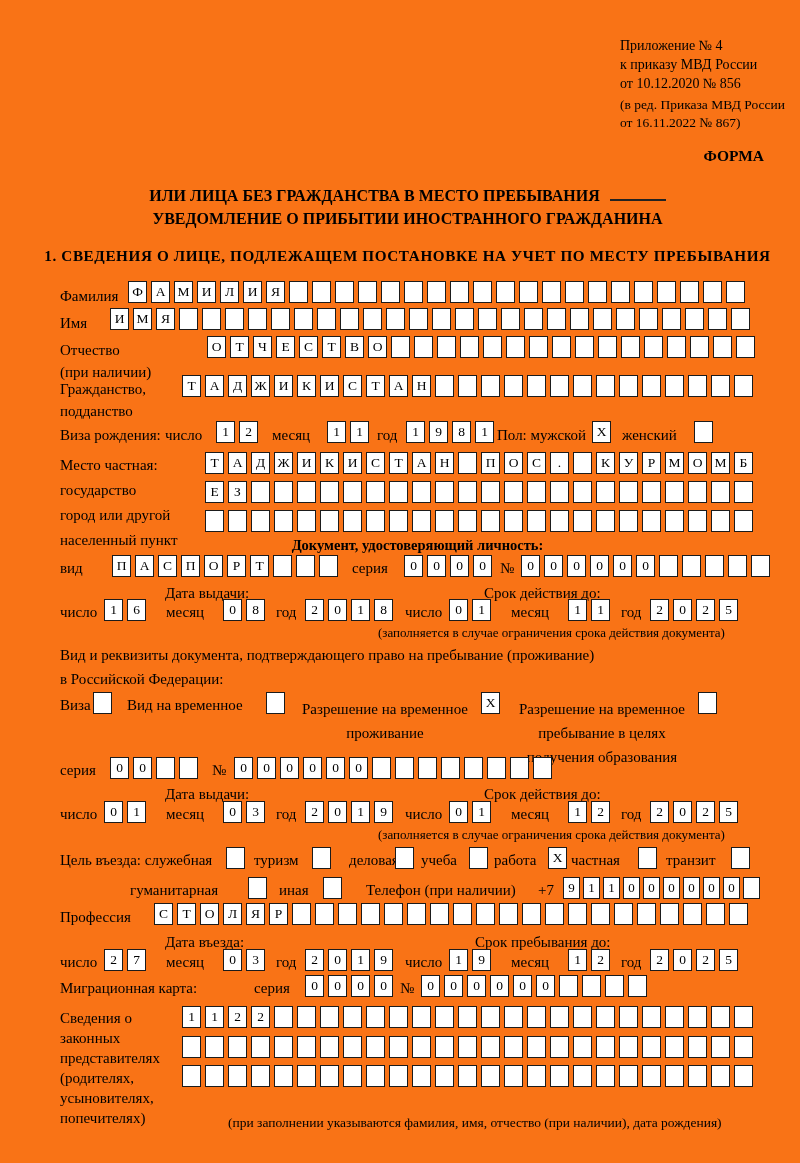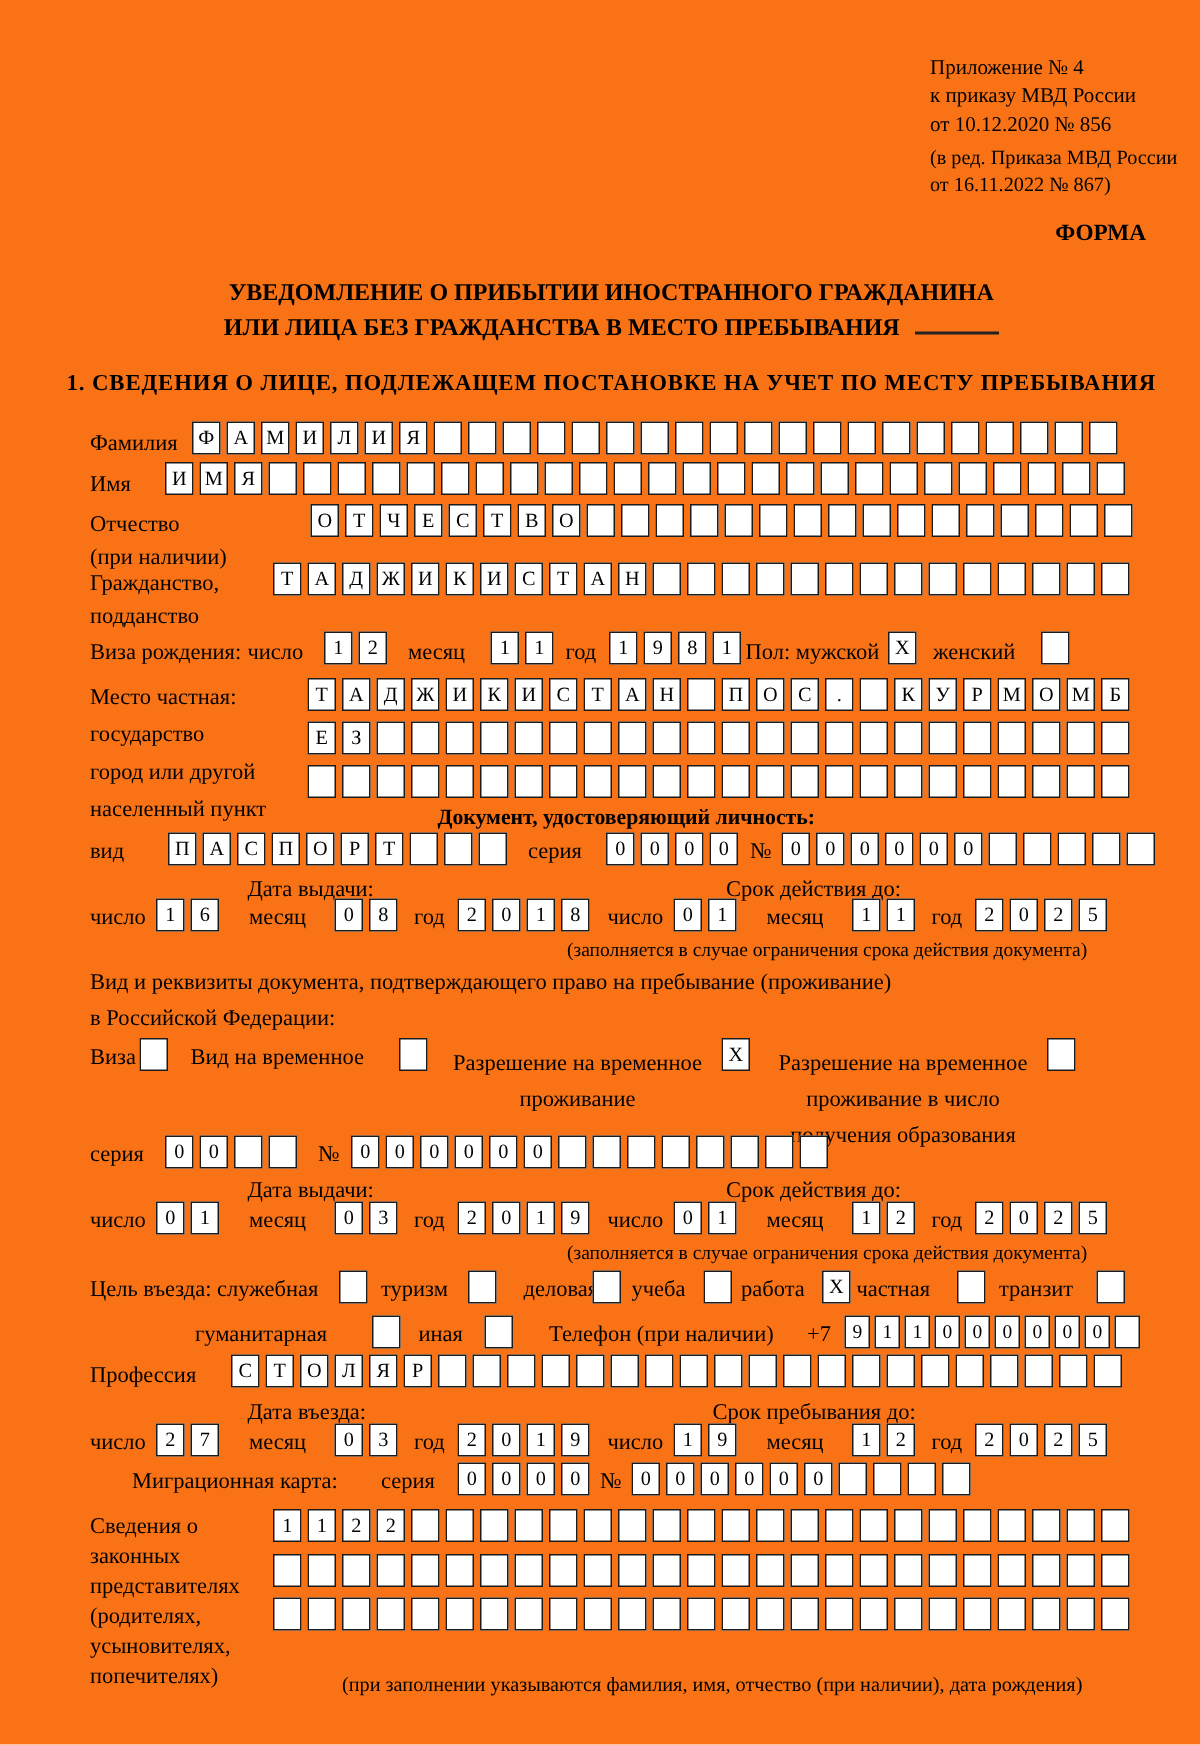--- a/index.html
+++ b/index.html
@@ -33,22 +33,22 @@
     <div>к приказу МВД России</div>
     <div>от 10.12.2020 № 856</div>
   </div>
   <div class="abs" style="left:620px;top:96px;line-height:18px;font-size:13.5px;">
     <div>(в ред. Приказа МВД России</div>
     <div>от 16.11.2022 № 867)</div>
   </div>
   <div class="abs b" style="right:36px;top:147px;font-size:15.5px;">ФОРМА</div>
 
   <div class="title-wrap" style="top:184px;">
+    <div><span>ИЛИ ЛИЦА БЕЗ ГРАЖДАНСТВА В МЕСТО ПРЕБЫВАНИЯ</span><span class="underline"></span></div>
     <div>УВЕДОМЛЕНИЕ О ПРИБЫТИИ ИНОСТРАННОГО ГРАЖДАНИНА</div>
-    <div><span>ИЛИ ЛИЦА БЕЗ ГРАЖДАНСТВА В МЕСТО ПРЕБЫВАНИЯ</span><span class="underline"></span></div>
   </div>
 
   <div class="center-block b" style="left:35px;right:20px;top:247px;font-size:15.2px;letter-spacing:0.6px;">1. СВЕДЕНИЯ О ЛИЦЕ, ПОДЛЕЖАЩЕМ ПОСТАНОВКЕ НА УЧЕТ ПО МЕСТУ ПРЕБЫВАНИЯ</div>
 
   <span class="lbl" style="left:60px;top:288px;">Фамилия</span>
   <div class="row cells" style="left:128px;top:281px;">
       <span class="cell">Ф</span>
       <span class="cell">А</span>
       <span class="cell">М</span>
       <span class="cell">И</span>
@@ -365,21 +365,21 @@
     </div>
   <div class="center-block" style="left:296px;top:697px;width:178px;line-height:24px;">
     <div>Разрешение на временное</div>
     <div>проживание</div>
   </div>
   <div class="row cells" style="left:481px;top:692px;">
       <span class="cell">X</span>
     </div>
   <div class="center-block" style="left:513px;top:697px;width:178px;line-height:24px;">
     <div>Разрешение на временное</div>
-    <div>проживание в число</div>
+    <div>пребывание в целях</div>
     <div>получения образования</div>
   </div>
   <div class="row cells" style="left:698px;top:692px;">
       <span class="cell"></span>
     </div>
 
   <span class="lbl" style="left:60px;top:762px;">серия</span>
   <div class="row cells" style="left:110px;top:757px;">
       <span class="cell">0</span>
       <span class="cell">0</span>
@@ -554,21 +554,21 @@
       <span class="cell">2</span>
     </div>
   <span class="lbl" style="left:621px;top:954px;">год</span>
   <div class="row cells" style="left:650px;top:949px;">
       <span class="cell">2</span>
       <span class="cell">0</span>
       <span class="cell">2</span>
       <span class="cell">5</span>
     </div>
 
-  <span class="lbl" style="left:60px;top:980px;margin-left:28px;">Миграционная карта:</span>
+  <span class="lbl" style="left:60px;top:980px;">Миграционная карта:</span>
   <span class="lbl" style="left:254px;top:980px;">серия</span>
   <div class="row cells" style="left:305px;top:975px;">
       <span class="cell">0</span>
       <span class="cell">0</span>
       <span class="cell">0</span>
       <span class="cell">0</span>
     </div>
   <span class="lbl" style="left:400px;top:980px;">№</span>
   <div class="row cells" style="left:421px;top:975px;">
       <span class="cell">0</span>

